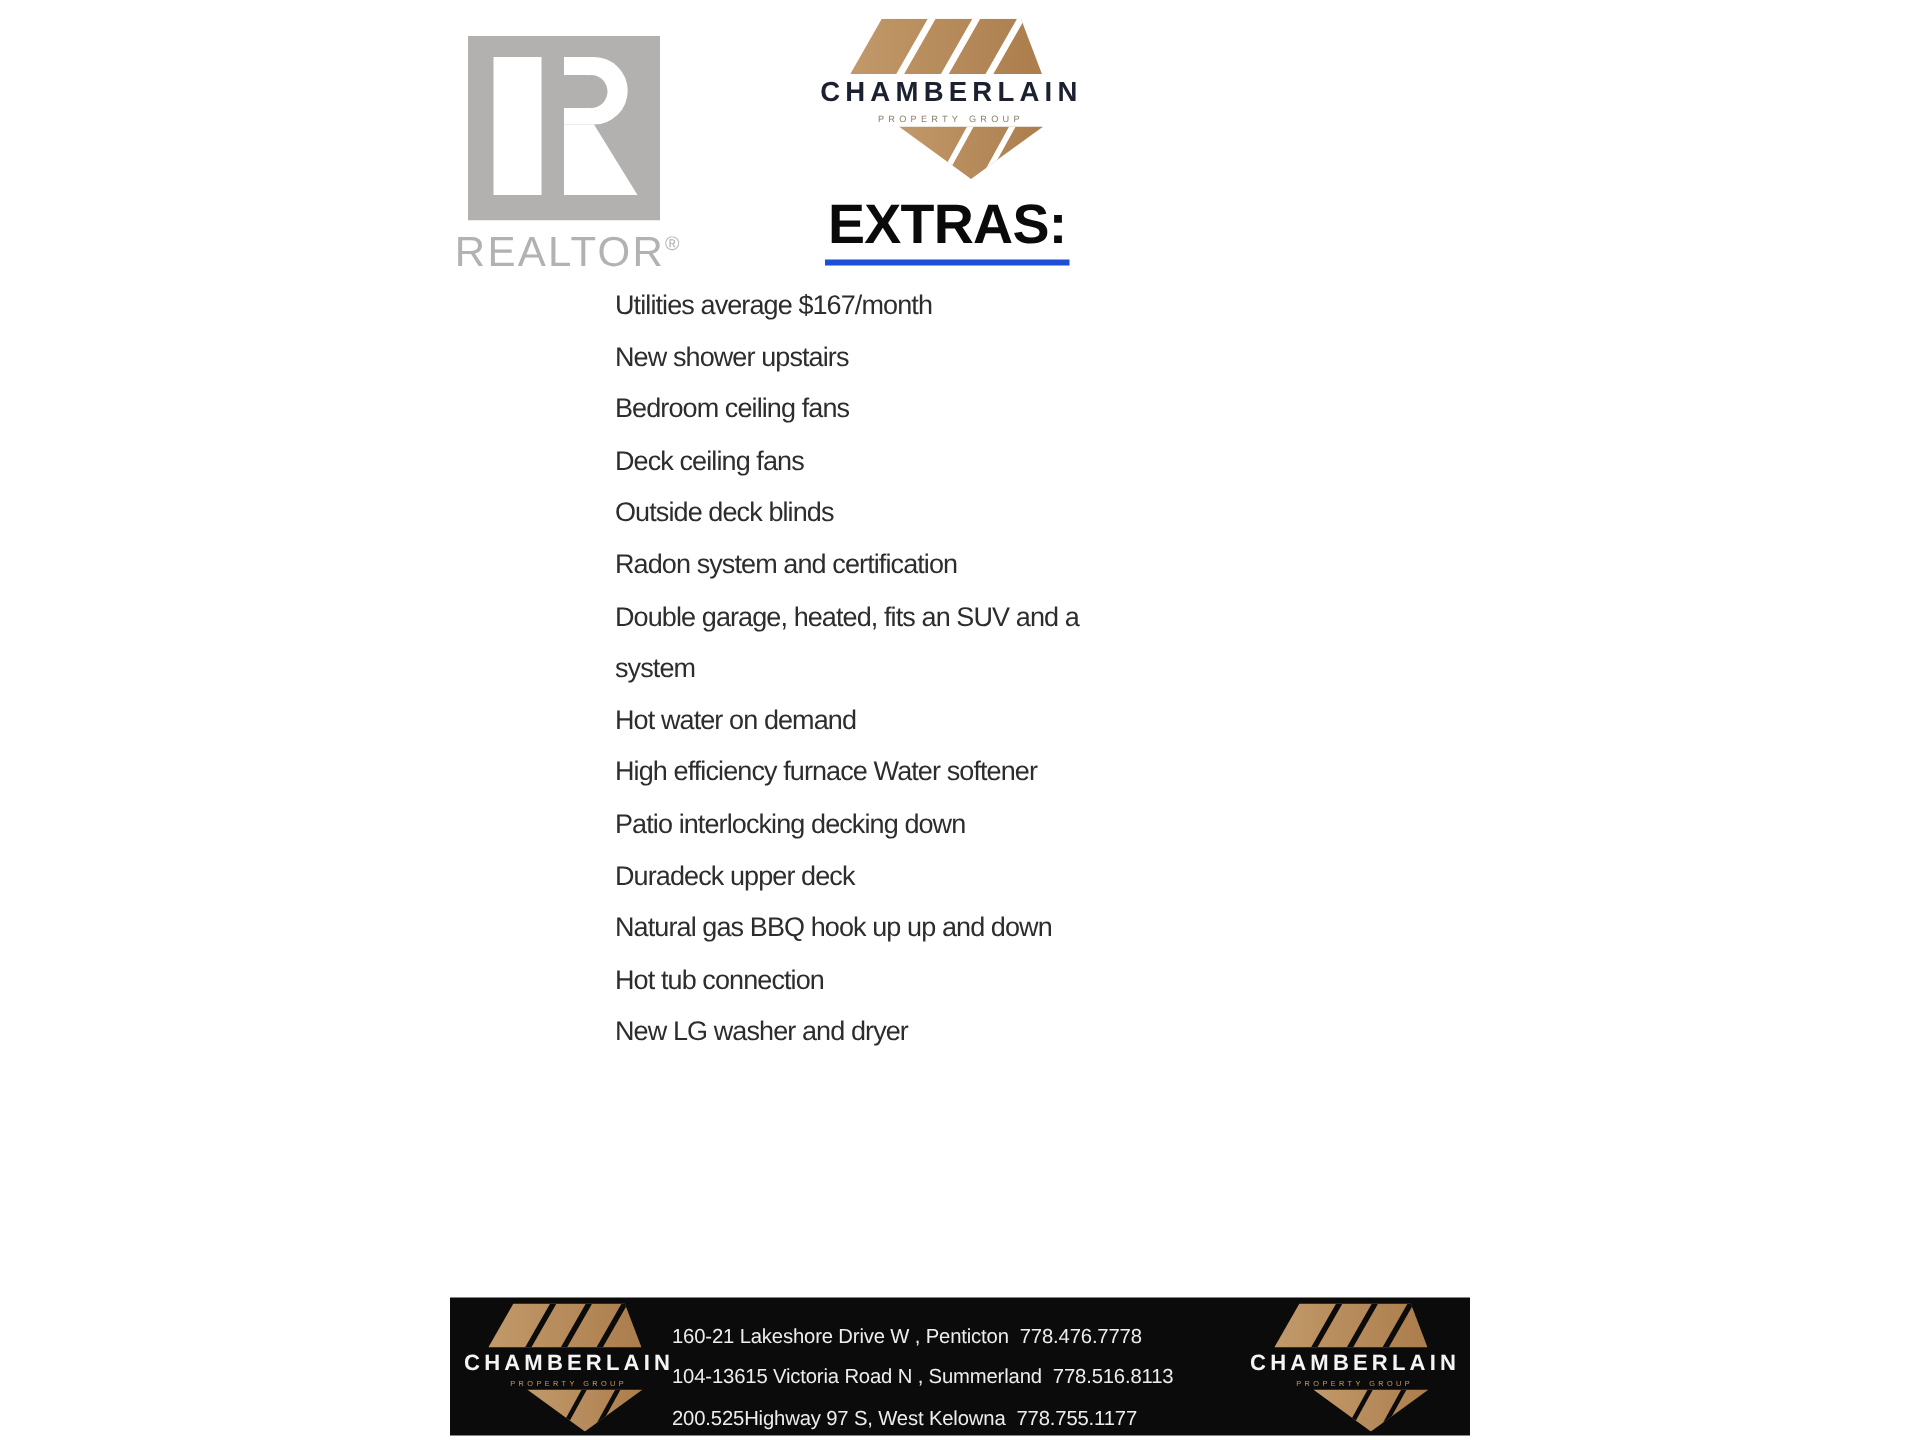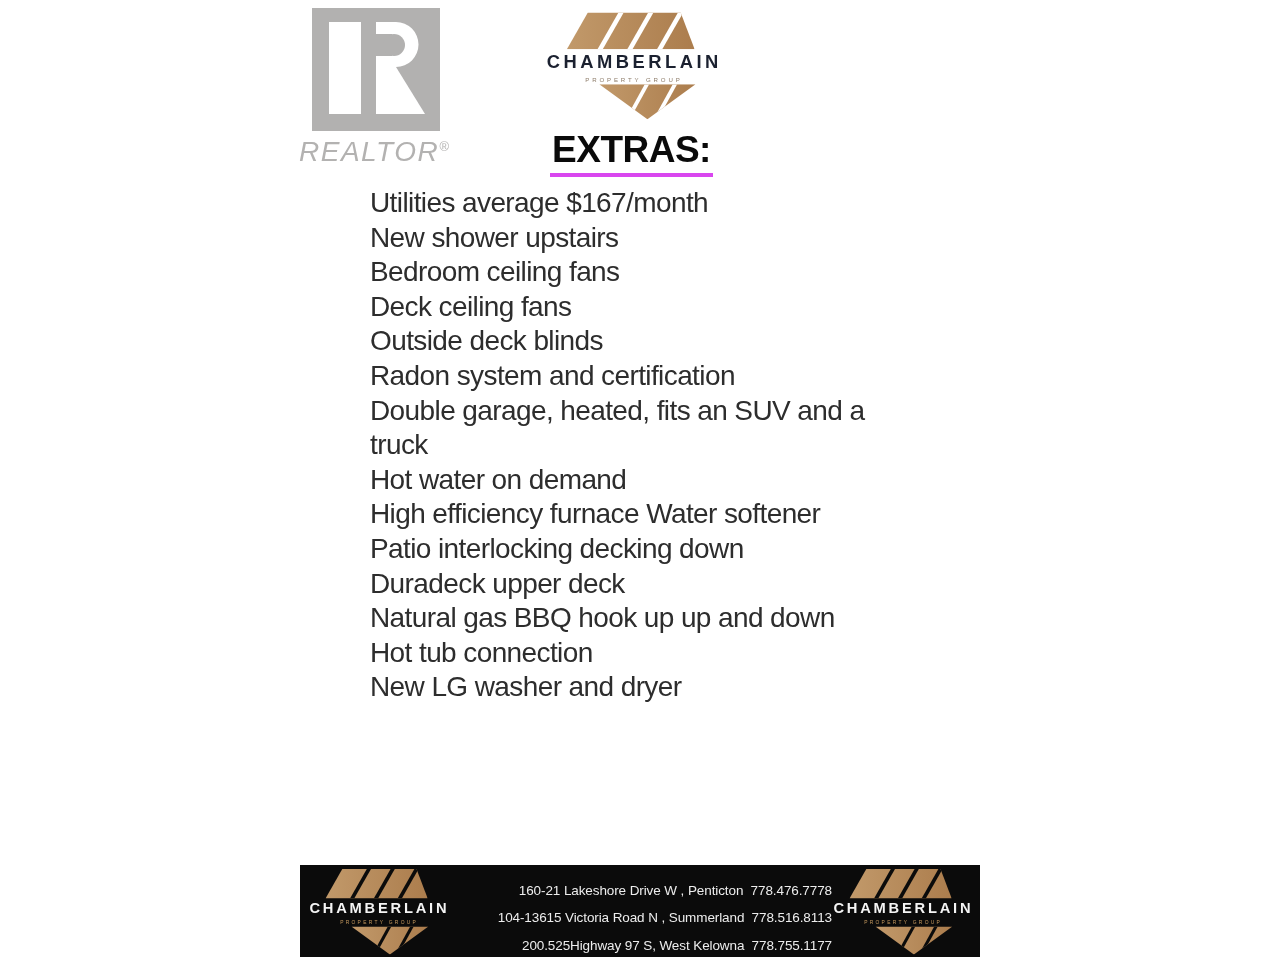--- a/index.html
+++ b/index.html
@@ -5,21 +5,21 @@
   html,body { margin:0; padding:0; }
   body {
     width:1280px; height:960px;
     background:#ffffff;
     font-family:"Liberation Sans", sans-serif;
     position:relative;
     overflow:hidden;
   }
 
   
-  .realtor { position:absolute; left:299px; top:8px; width:154px; text-align:left;font-style:italic; }
+  .realtor { position:absolute; left:299px; top:24px; width:154px; text-align:right; }
   .realtor svg { display:block; margin:0 auto; }
   .realtor-label {
     margin-top:5px; font-size:28px; letter-spacing:1.5px;
     color:#b3b2b1; white-space:nowrap; font-weight:400;
   }
   .realtor-label sup { font-size:13px; letter-spacing:0; }
 
   
   .brand-top { position:absolute; left:545px; top:9px; width:175px; height:112px; }
   .cpg-logo { display:block; width:100%; height:auto; }
@@ -31,40 +31,40 @@
   .cpg-light .logo-tag  { fill:#c79a5f; }
   .gap { fill:#ffffff; }
   .cpg-light .gap { fill:#0b0b0b; }
 
   
   .extras-title { position:absolute; top:129px; left:0; width:1263px; text-align:center; }
   .extras-title span {
     display:inline-block;
     font-size:37px; font-weight:bold; letter-spacing:-0.5px;
     color:#0a0a0a;
-    border-bottom:4px solid #d946ef;
+    border-bottom:4px solid #1d4ed8;
     padding:0 2px 2px 2px;
   }
 
   
   .features { position:absolute; left:370px; top:186px; }
   .feature-line {
-    font-size:28px; line-height:34.6px; letter-spacing:-0.6px;
-    color:#2d2d2d; white-space:pre;
+    font-size:18px; line-height:34.6px; letter-spacing:-0.6px;
+    color:#2d2d2d; white-space:pre;margin-left:40px;
   }
 
   
   .footer {
     position:absolute; left:300px; top:865px; width:680px; height:92px;
     background:#0b0b0b;
     display:flex; align-items:center; justify-content:space-between;
     padding:0 8px; box-sizing:border-box;
   }
   .footer .cpg-logo { width:140px; height:90px; flex:0 0 auto; }
-  .footer-addresses { flex:1 1 auto; text-align:right; padding-top:2px;margin-top:12px; }
+  .footer-addresses { flex:1 1 auto; text-align:left; padding-top:2px;margin-top:12px; }
   .address-line {
     font-size:13.5px; line-height:27.5px; letter-spacing:-0.1px;
     color:#ededed; white-space:pre;
   }
 
   .svg-defs { position:absolute; width:0; height:0; }
 </style>
 </head>
 <body>
 
@@ -119,21 +119,21 @@
 
 <div class="features">
 
 <div class="feature-line">Utilities average $167/month</div>
     <div class="feature-line">New shower upstairs</div>
     <div class="feature-line">Bedroom ceiling fans</div>
     <div class="feature-line">Deck ceiling fans</div>
     <div class="feature-line">Outside deck blinds</div>
     <div class="feature-line">Radon system and certification</div>
     <div class="feature-line">Double garage, heated, fits an SUV and a</div>
-    <div class="feature-line">truck</div>
+    <div class="feature-line">system</div>
     <div class="feature-line">Hot water on demand</div>
     <div class="feature-line">High efficiency furnace Water softener</div>
     <div class="feature-line">Patio interlocking decking down</div>
     <div class="feature-line">Duradeck upper deck</div>
     <div class="feature-line">Natural gas BBQ hook up up and down</div>
     <div class="feature-line">Hot tub connection</div>
     <div class="feature-line">New LG washer and dryer</div>
   </div>
 
 <div class="footer">

